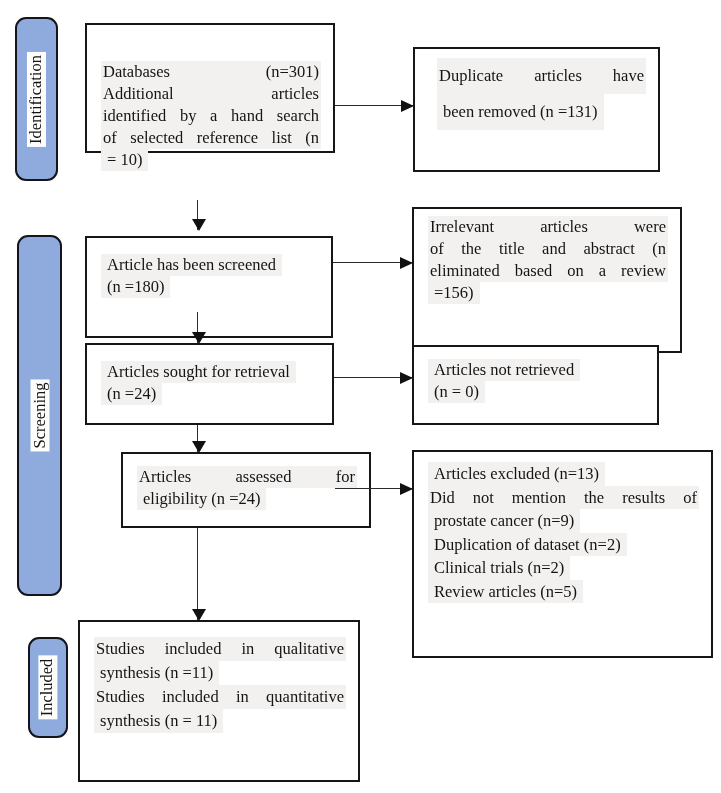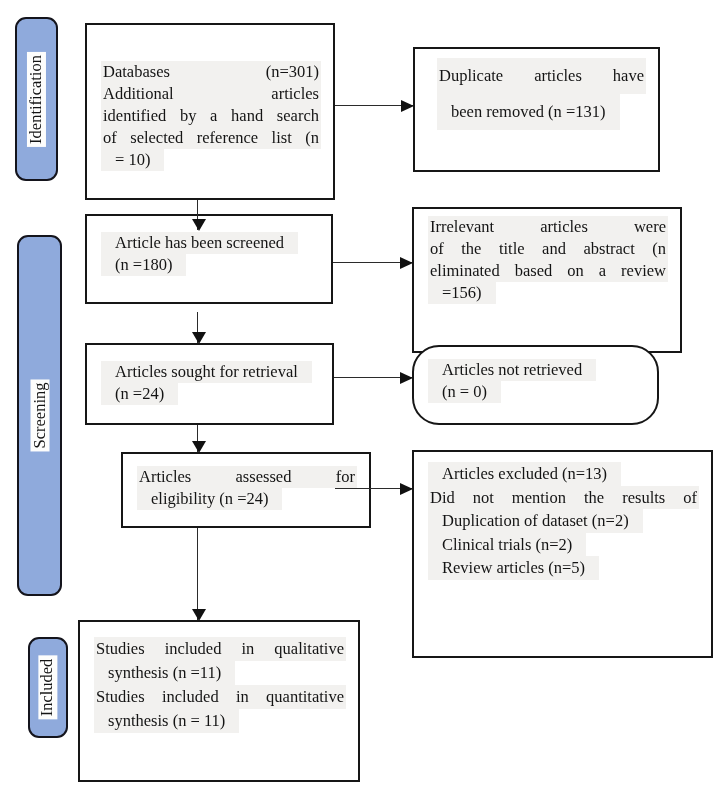--- a/index.html
+++ b/index.html
@@ -41,33 +41,33 @@
 
   
   .fbox {
     position: absolute;
     background: #ffffff;
     border: 2px solid var(--box-border);
     padding: 0 12px 0 14px;
     font-size: 16.5px;
   }
   .ln { line-height: 22px; }
-  .ln.l { width: max-content; max-width: 100%; background: var(--highlight); padding: 0 14px; }
+  .ln.l { width: max-content; max-width: 100%; background: var(--highlight); padding: 0 6px; }
   .ln.j { text-align: justify; text-align-last: justify; background: var(--highlight); padding: 0 2px; }
 
   #box-identified   { padding-top: 36px; }
   #box-screened     { padding-top: 16px; }
   #box-sought       { padding-top: 16px; }
   #box-assessed     { padding-top: 12px; }
   #box-included     { padding-top: 15px; }
   #box-included .ln { line-height: 24px; }
   #box-duplicates   { padding-top: 9px; }
   #box-duplicates .ln { line-height: 36px; margin-left: 8px; }
   #box-irrelevant   { padding-top: 7px; }
-  #box-notretrieved { padding-top: 12px; border-radius: 27px; }
+  #box-notretrieved { padding-top: 12px; }
   #box-excluded     { padding-top: 10px; }
   #box-excluded .ln { line-height: 23.5px; }
 
   
   .ah { position: absolute; height: 0; border-top: 1.6px solid var(--line-color); }
   .ah::after {
     content: ""; position: absolute; right: -1px; top: -6.4px;
     width: 0; height: 0;
     border-left: 13px solid var(--arrowhead);
     border-top: 6px solid transparent;
@@ -90,29 +90,29 @@
   <div class="stage" style="left:15px; top:17px; width:43px; height:164px;">
     <span class="vlabel">Identification</span>
   </div>
   <div class="stage" style="left:17px; top:235px; width:45px; height:361px;">
     <span class="vlabel">Screening</span>
   </div>
   <div class="stage" style="left:28px; top:637px; width:40px; height:101px;">
     <span class="vlabel">Included</span>
   </div>
 
-  <div class="fbox" id="box-identified" style="left:85px; top:23px; width:250px; height:177px;">
+  <div class="fbox" id="box-identified" style="left:85px; top:23px; width:250px; height:130px;">
     <div class="ln j">Databases (n=301)</div>
     <div class="ln j">Additional articles</div>
     <div class="ln j">identified by a hand search</div>
     <div class="ln j">of selected reference list (n</div>
     <div class="ln l">= 10)</div>
   </div>
 
-  <div class="fbox" id="box-screened" style="left:85px; top:214px; width:248px; height:90px;">
+  <div class="fbox" id="box-screened" style="left:85px; top:236px; width:248px; height:102px;">
     <div class="ln l">Article has been screened</div>
     <div class="ln l">(n =180)</div>
   </div>
 
   <div class="fbox" id="box-sought" style="left:85px; top:343px; width:249px; height:82px;">
     <div class="ln l">Articles sought for retrieval</div>
     <div class="ln l">(n =24)</div>
   </div>
 
   <div class="fbox" id="box-assessed" style="left:85px; top:452px; width:250px; height:76px;margin-left:36px;">
@@ -140,20 +140,21 @@
   </div>
 
   <div class="fbox" id="box-notretrieved" style="left:412px; top:345px; width:247px; height:80px;">
     <div class="ln l">Articles not retrieved</div>
     <div class="ln l">(n = 0)</div>
   </div>
 
   <div class="fbox" id="box-excluded" style="left:412px; top:450px; width:301px; height:208px;">
     <div class="ln l">Articles excluded (n=13)</div>
     <div class="ln j">Did not mention the results of</div>
+    <div class="ln l">prostate cancer (n=9)</div>
     <div class="ln l">Duplication of dataset (n=2)</div>
     <div class="ln l">Clinical trials (n=2)</div>
     <div class="ln l">Review articles (n=5)</div>
   </div>
 
   <div class="ah" style="left:335px; top:105px; width:78px;"></div>
   <div class="av" style="left:197px; top:200px; height:30px;"></div>
   <div class="ah" style="left:333px; top:262px; width:79px;"></div>
   <div class="av" style="left:197px; top:312px; height:31px;"></div>
   <div class="ah" style="left:334px; top:377px; width:78px;"></div>

